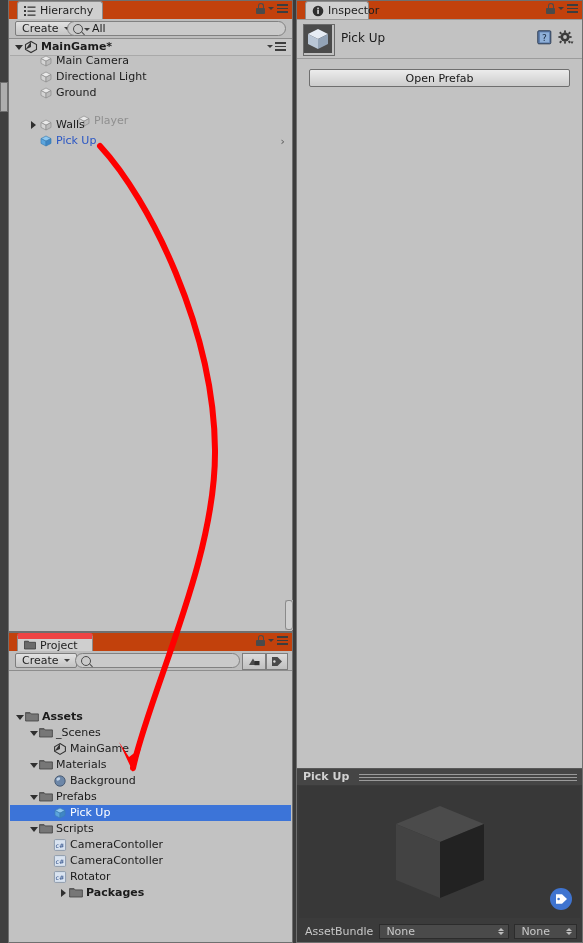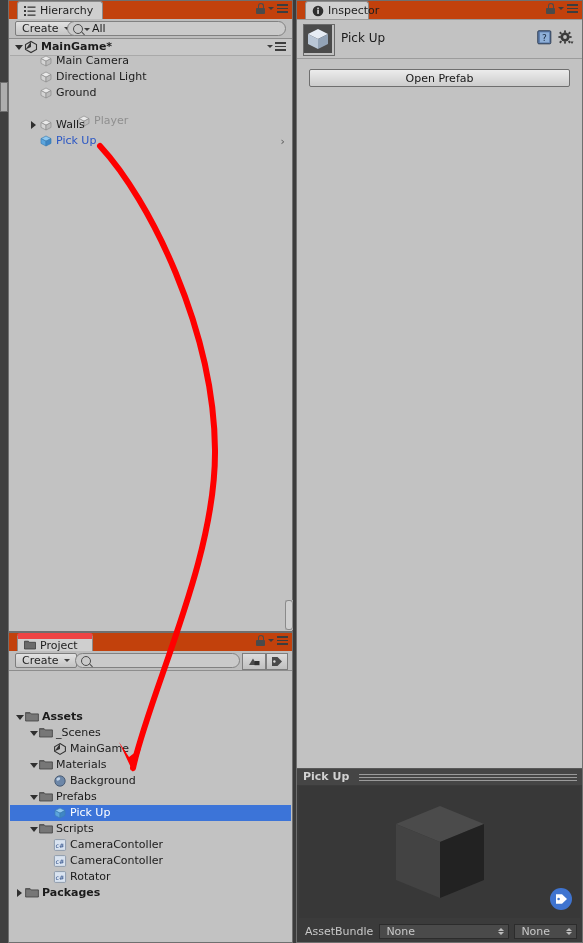--- a/index.html
+++ b/index.html
@@ -384,21 +384,21 @@
       </div>
       <div class="row" style="top: 160px;">
         <span style="flex: 0 0 32px; height: 16px;"></span>
         <span class="tw"></span>
         <span class="ico"><svg width="14" height="14" viewBox="0 0 14 14">
       <rect x="1.4" y="1.6" width="11.2" height="10.8" rx="1" fill="#d9e3f0" stroke="#7e8da0" stroke-width="0.8"></rect>
       <text x="7" y="9.6" font-size="6.4" font-family="'DejaVu Sans',sans-serif" fill="#2c4c86" text-anchor="middle">c#</text>
           </svg></span>
         <span class="lbl">Rotator</span>
       </div>
-      <div class="row" style="top: 176px;">
+      <div class="row" style="top: 176px; padding-left: 44px;">
         <span style="flex: 0 0 4px; height: 16px;"></span>
         <span class="tw">
           <i class="tri-r"></i>
         </span>
         <span class="ico"><svg width="14" height="13" viewBox="0 0 14 13">
       <path d="M0.6 2.6 L5 2.6 L6.1 3.9 L13.4 3.9 L13.4 11 L0.6 11 Z" fill="#777777" stroke="#3f3f3f" stroke-width="0.8"></path>
       <path d="M0.6 2.6 L5 2.6 L5.9 3.7 L0.6 3.7 Z" fill="#5c5c5c"></path>
           </svg></span>
         <span class="lbl bold">Packages</span>
       </div>

